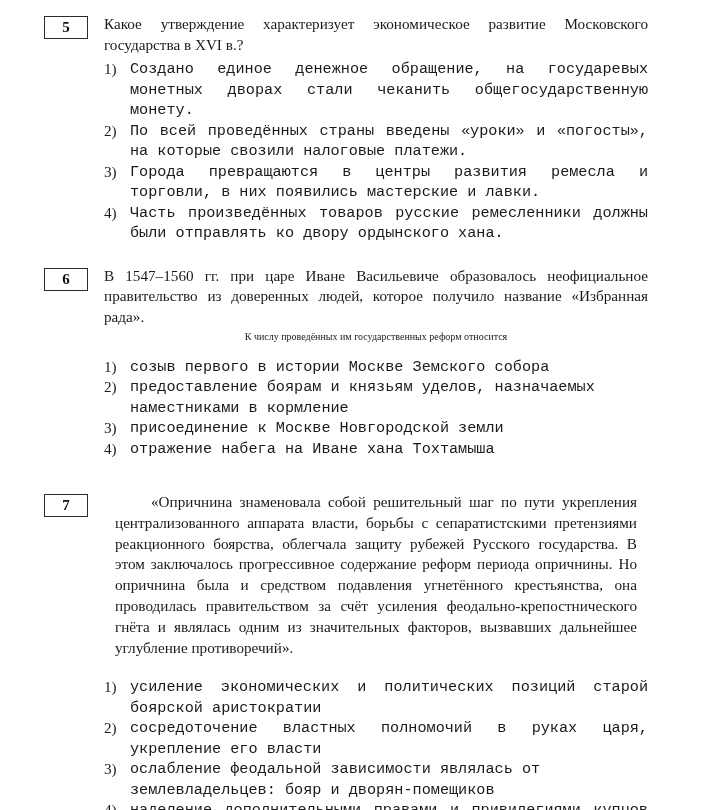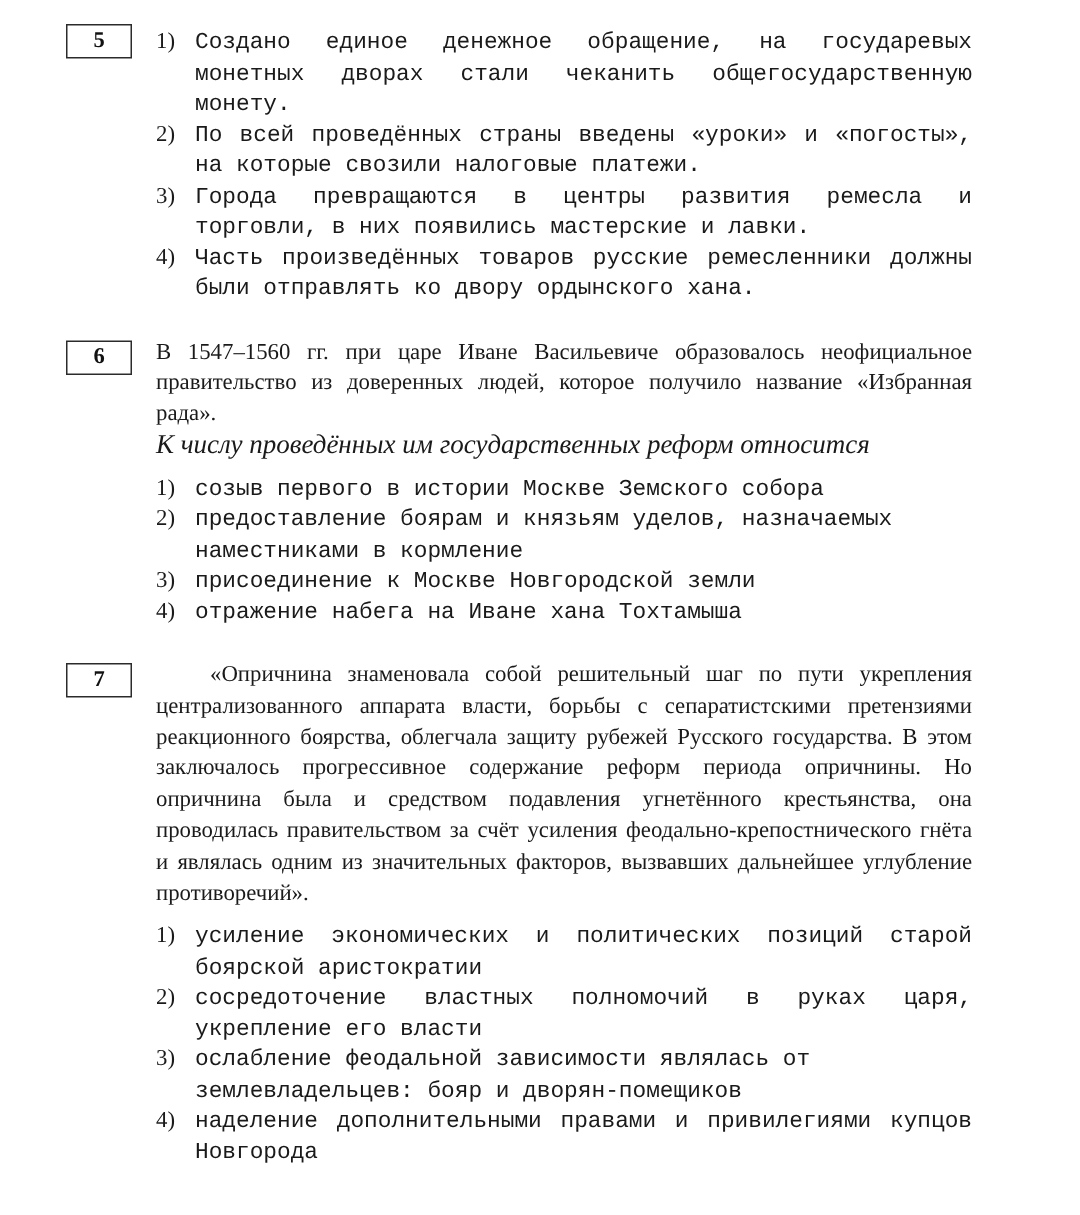--- a/index.html
+++ b/index.html
@@ -55,29 +55,28 @@
     text-align: justify;
     text-justify: inter-word;
     margin: 0;
     hyphens: none;
   }
   .quote {
     font-size: 15.2px;
     line-height: 20.8px;
     text-align: justify;
     text-justify: inter-word;
-    margin: 0;
+    margin: 11px;
     text-indent: 36px;
   }
   .sub-stem {
-    font-size: 18px;
-    line-height: 20.5px;
-    text-align: left;
-    margin: 0;
-    font-style: italic;
+    font-size: 10px;
+    line-height: 20.5px;
+    text-align: center;
+    margin: 0;
   }
 
   
   .options {
     list-style: none;
     margin: 0;
     padding: 0;
   }
   .opt {
     position: relative;
@@ -113,20 +112,21 @@
   .gap-xl { height: 22px; }
 </style>
 </head>
 <body>
 
 <div class="page">
 
   <section class="question">
     <div class="q-num-box">5</div>
     <div class="q-body">
+      <p class="stem">Какое утверждение характеризует экономическое развитие Московского государства в XVI в.?</p>
       <div class="gap-sm"></div>
       <ul class="options">
         <li class="opt">
           <span class="opt-marker">1)</span>
           <span class="opt-text">Создано единое денежное обращение, на государевых монетных дворах стали чеканить общегосударственную монету.</span>
         </li>
         <li class="opt">
           <span class="opt-marker">2)</span>
           <span class="opt-text">По всей проведённых страны введены «уроки» и «погосты», на которые свозили налоговые платежи.</span>
         </li>

